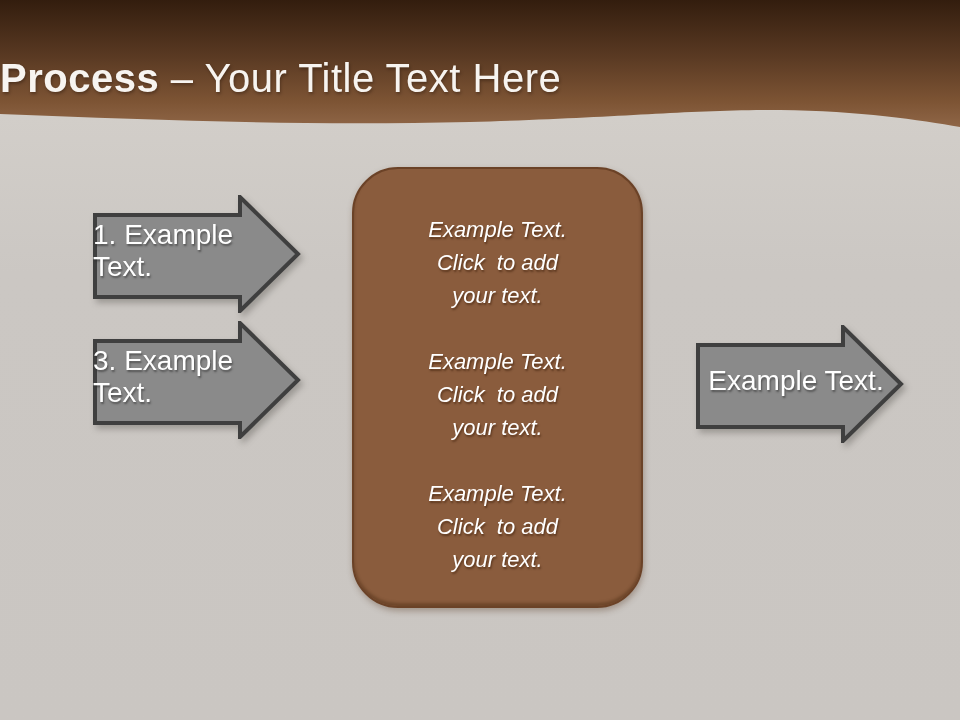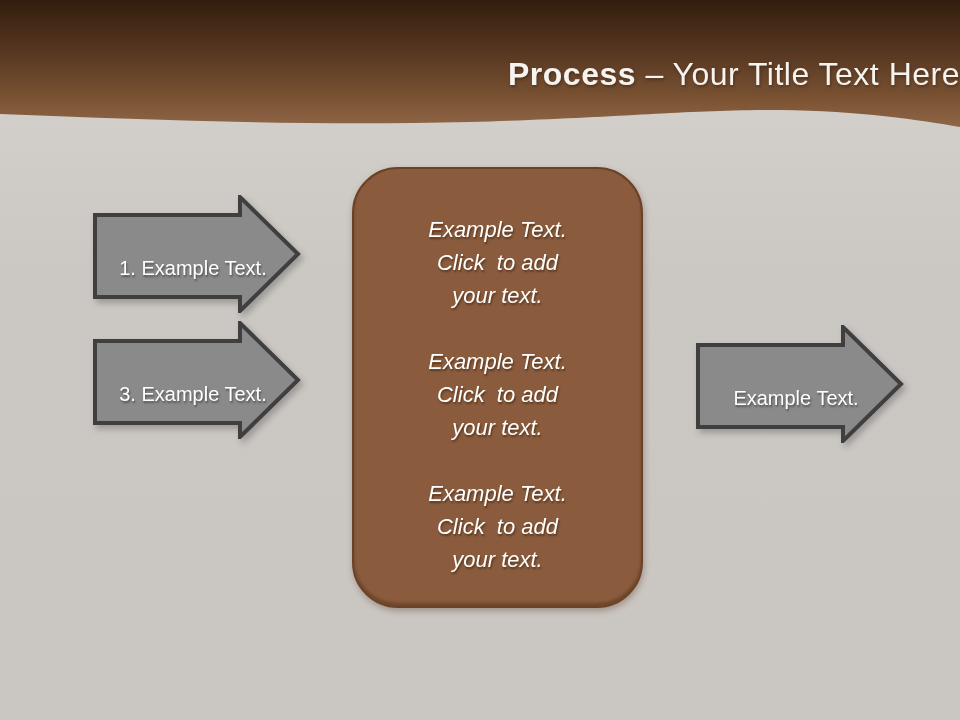--- a/index.html
+++ b/index.html
@@ -4,32 +4,32 @@
 <style>
   html,body{margin:0;padding:0;}
   body{width:960px;height:720px;overflow:hidden;font-family:"Liberation Sans",sans-serif;}
   .slide{
     position:relative;width:960px;height:720px;
     background:linear-gradient(180deg,#dcd8d4 0%,#d2cec9 16%,#cbc7c3 38%,#cac6c2 100%);
     overflow:hidden;
   }
   .header-svg{position:absolute;top:0;left:0;display:block;}
   .slide-title{
-    position:absolute;top:56px;left:0;width:960px;text-align:right;
-    font-size:32px;color:#f7f4f0;letter-spacing:0.5px;
+    position:absolute;top:56px;left:0;width:960px;text-align:left;
+    font-size:40px;color:#f7f4f0;letter-spacing:0.5px;
     text-shadow:1px 2px 3px rgba(30,15,5,0.35);
     white-space:pre;
   }
   .slide-title .t-bold{font-weight:bold;}
   .arrow-wrap{position:absolute;width:208px;height:118px;}
   .arrow-wrap svg{display:block;filter:drop-shadow(3px 4px 3px rgba(70,65,60,0.35));}
   .arrow-label{
-    position:absolute;left:0;top:32px;width:200px;height:82px;
+    position:absolute;left:0;top:15px;width:200px;height:82px;
     display:flex;align-items:center;justify-content:center;
-    color:#ffffff;font-size:20px;
+    color:#ffffff;font-size:28px;
     text-shadow:1px 2px 2px rgba(40,40,40,0.55);
     pointer-events:none;
   }
   .arrow-1{left:93px;top:195px;}
   .arrow-2{left:93px;top:321px;}
   .arrow-3{left:93px;top:442px;}
   .arrow-right{left:696px;top:325px;}
   .center-box{
     position:absolute;left:352px;top:167px;width:291px;height:441px;
     box-sizing:border-box;border-radius:46px;

